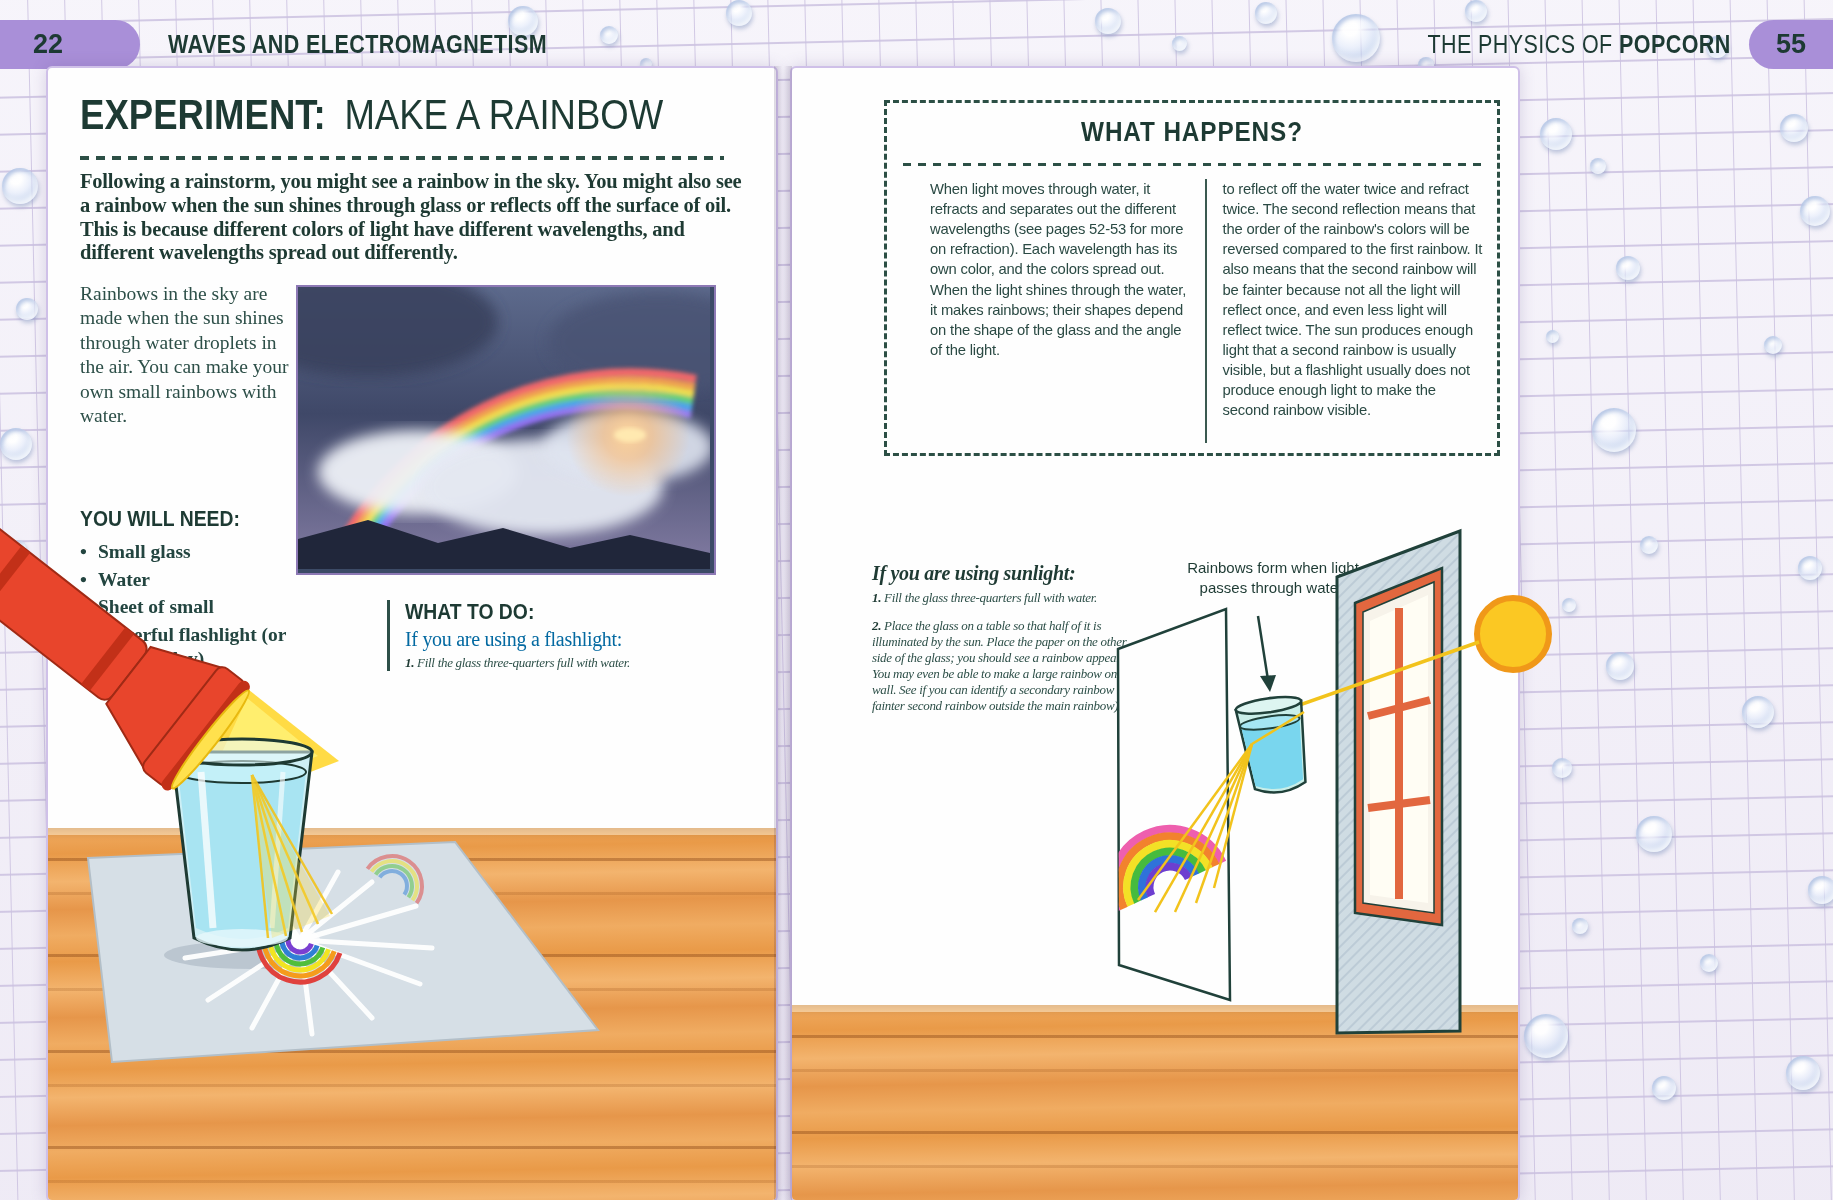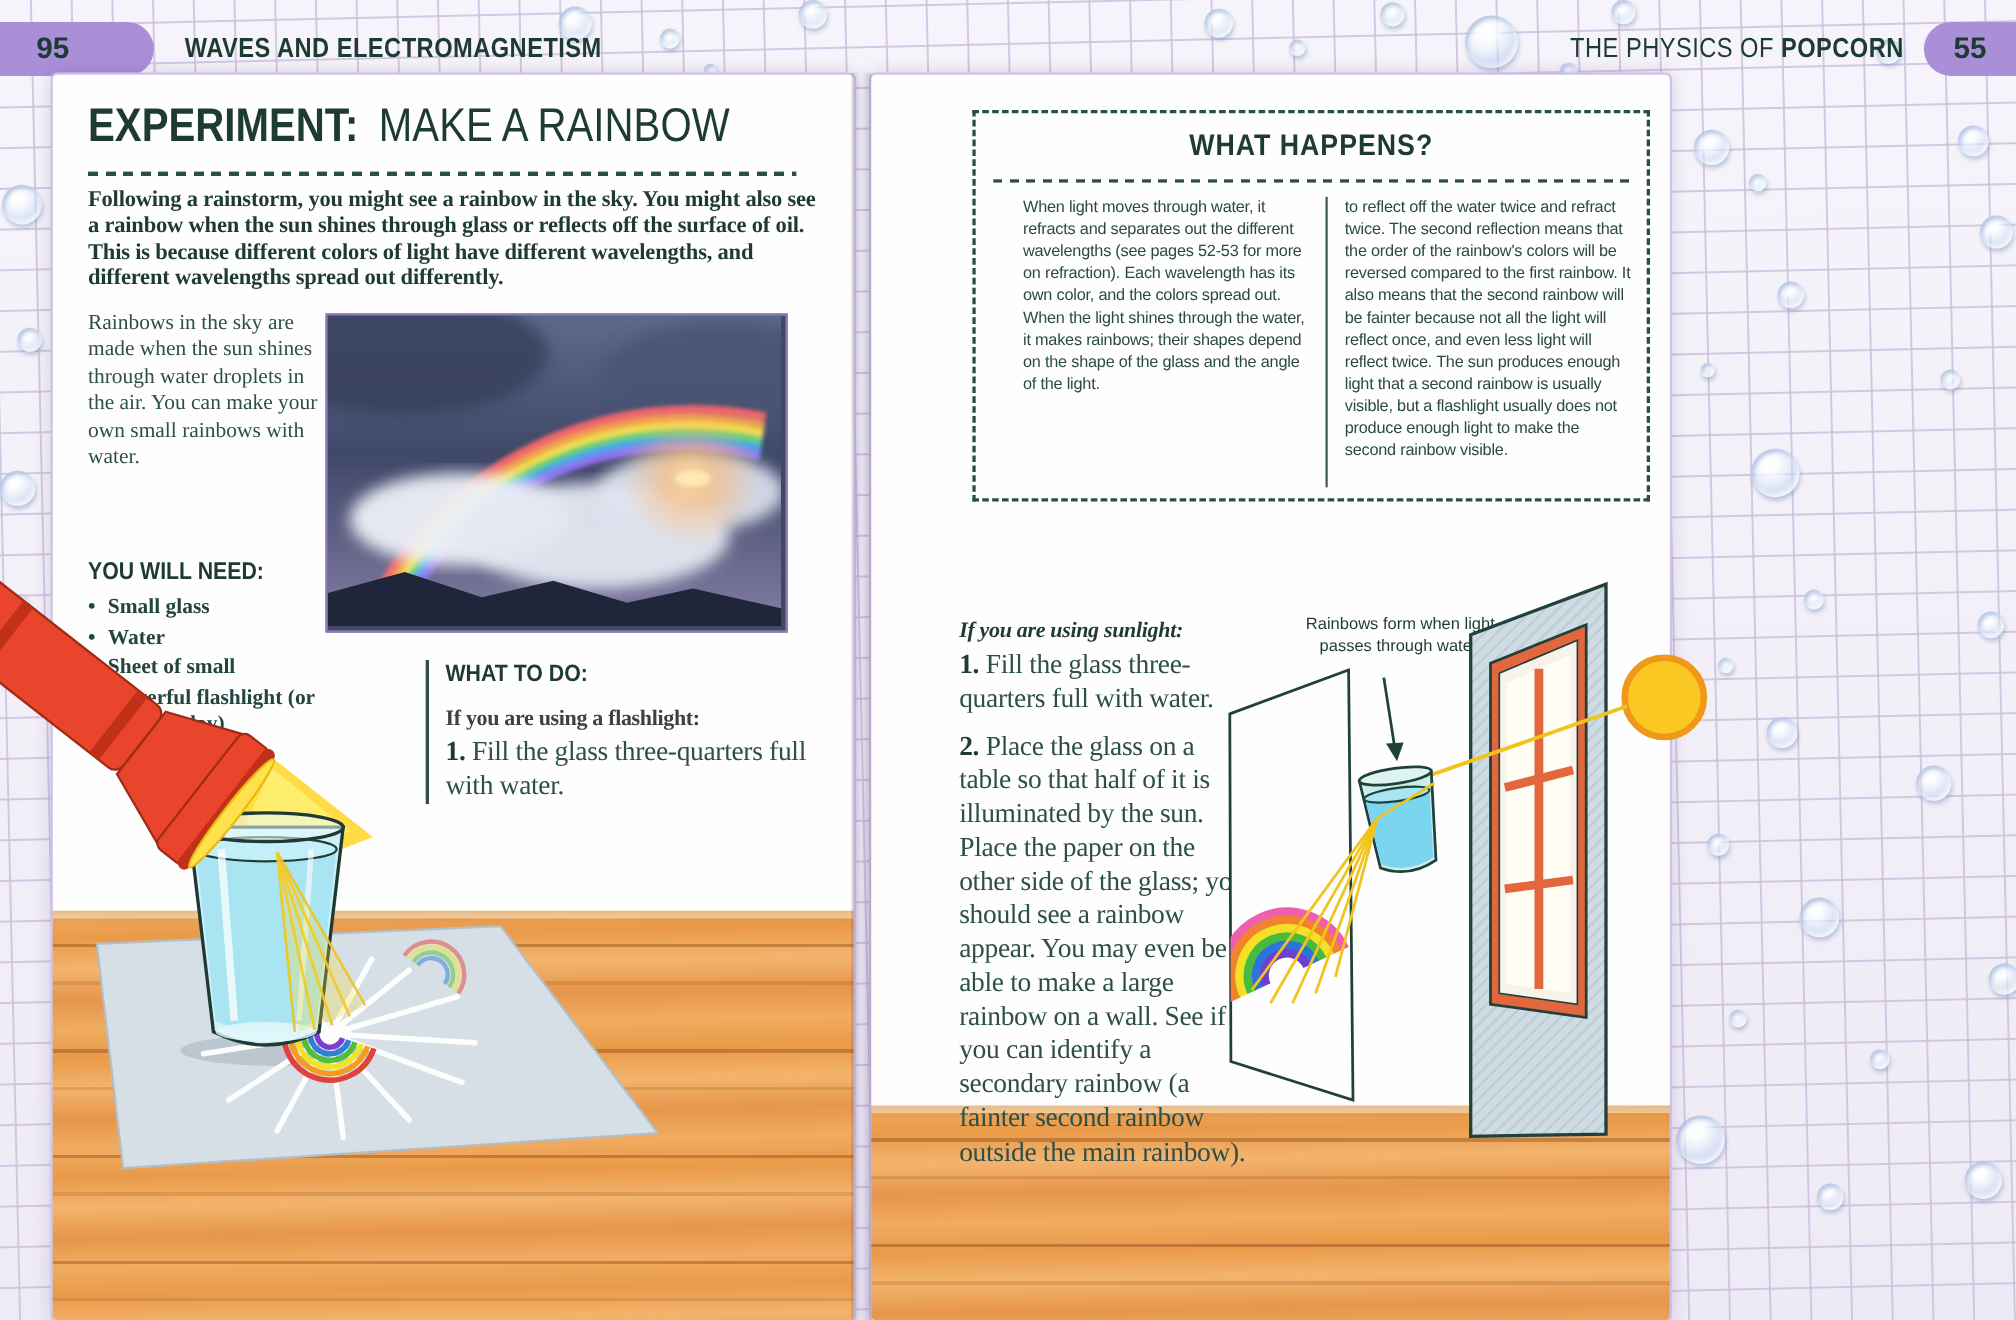--- a/index.html
+++ b/index.html
@@ -60,23 +60,23 @@
   .ywn-head{font-family:"Liberation Sans",sans-serif;font-weight:700;font-size:22px;color:#1d3a33;
     transform:scaleX(.88);transform-origin:0 50%;white-space:nowrap;}
   .ywn-list{margin-top:8px;}
   .ywn-item{display:flex;font-family:"Liberation Serif",serif;font-weight:700;font-size:19.5px;
     line-height:1.26;color:#234540;margin-bottom:3px;}
   .ywn-item .bullet{width:18px;flex:none;}
   .photo{position:absolute;left:248px;top:217px;width:416px;height:286px;border:2px solid #8d79b5;background:#3c4a66;}
   .wtd{position:absolute;left:339px;top:532px;width:344px;border-left:3px solid #2d4f48;padding-left:15px;}
   .wtd-head{font-family:"Liberation Sans",sans-serif;font-weight:700;font-size:21.5px;color:#1d3a33;
     transform:scaleX(.9);transform-origin:0 50%;white-space:nowrap;}
-  .step-sub{font-family:"Liberation Serif",serif;font-weight:700;font-size:20px;color:#404040;margin-top:17px;letter-spacing:-.3px;}
-  .step{font-family:"Liberation Serif",serif;font-size:25px;line-height:1.23;color:#2d4f48;
-    margin-top:12px;letter-spacing:-.3px;}
+  .step-sub{font-family:"Liberation Serif",serif;font-weight:400;font-size:20px;color:#0369a1;margin-top:3px;letter-spacing:-.3px;}
+  .step{font-family:"Liberation Serif",serif;font-size:13px;line-height:1.23;color:#2d4f48;
+    margin-top:12px;letter-spacing:-.3px;font-style:italic;}
   .step .n{font-weight:700;color:#1e3a33;}
   
   .wh-box{position:absolute;left:92px;top:32px;width:616px;height:356px;border:3px dashed #2c4f45;box-sizing:border-box;}
   .wh-title{text-align:center;margin-top:14px;font-family:"Liberation Sans",sans-serif;font-weight:700;
     font-size:27px;color:#1d3a33;transform:scaleX(.9);letter-spacing:1px;}
   .wh-rule{position:absolute;left:16px;right:16px;top:60px;height:3px;
     background:repeating-linear-gradient(90deg,#2c4f45 0 8px,transparent 8px 15px);}
   .wh-cols{position:absolute;left:18px;right:14px;top:76px;bottom:10px;display:flex;margin-left:25px;}
   .wh-col{font-family:"Liberation Sans",sans-serif;font-size:14.8px;line-height:1.36;color:#2b4a44;letter-spacing:-.2px;}
   .wh-col p{margin:0 0 12px 0;}
@@ -126,21 +126,21 @@
     <div class="drop" style="left: 1808px; top: 876px; width: 28px; height: 28px;"></div>
     <div class="drop" style="left: 1700px; top: 954px; width: 18px; height: 18px;"></div>
     <div class="drop" style="left: 1786px; top: 1056px; width: 34px; height: 34px;"></div>
     <div class="drop" style="left: 2px; top: 168px; width: 36px; height: 36px;"></div>
     <div class="drop" style="left: 16px; top: 298px; width: 22px; height: 22px;"></div>
     <div class="drop" style="left: 0px; top: 428px; width: 32px; height: 32px;"></div>
     <div class="drop" style="left: 10px; top: 540px; width: 16px; height: 16px;"></div>
   </div>
 
 <div class="pill pill-left">
-  <span class="num">95</span>
+  <span class="num">22</span>
 </div>
 <div class="hdr-title hdr-left">WAVES AND ELECTROMAGNETISM</div>
 <div class="hdr-title hdr-right">
   <span class="light">THE PHYSICS OF</span>
   <span>POPCORN</span>
 </div>
 <div class="pill pill-right">
   <span class="num">55</span>
 </div>
 

